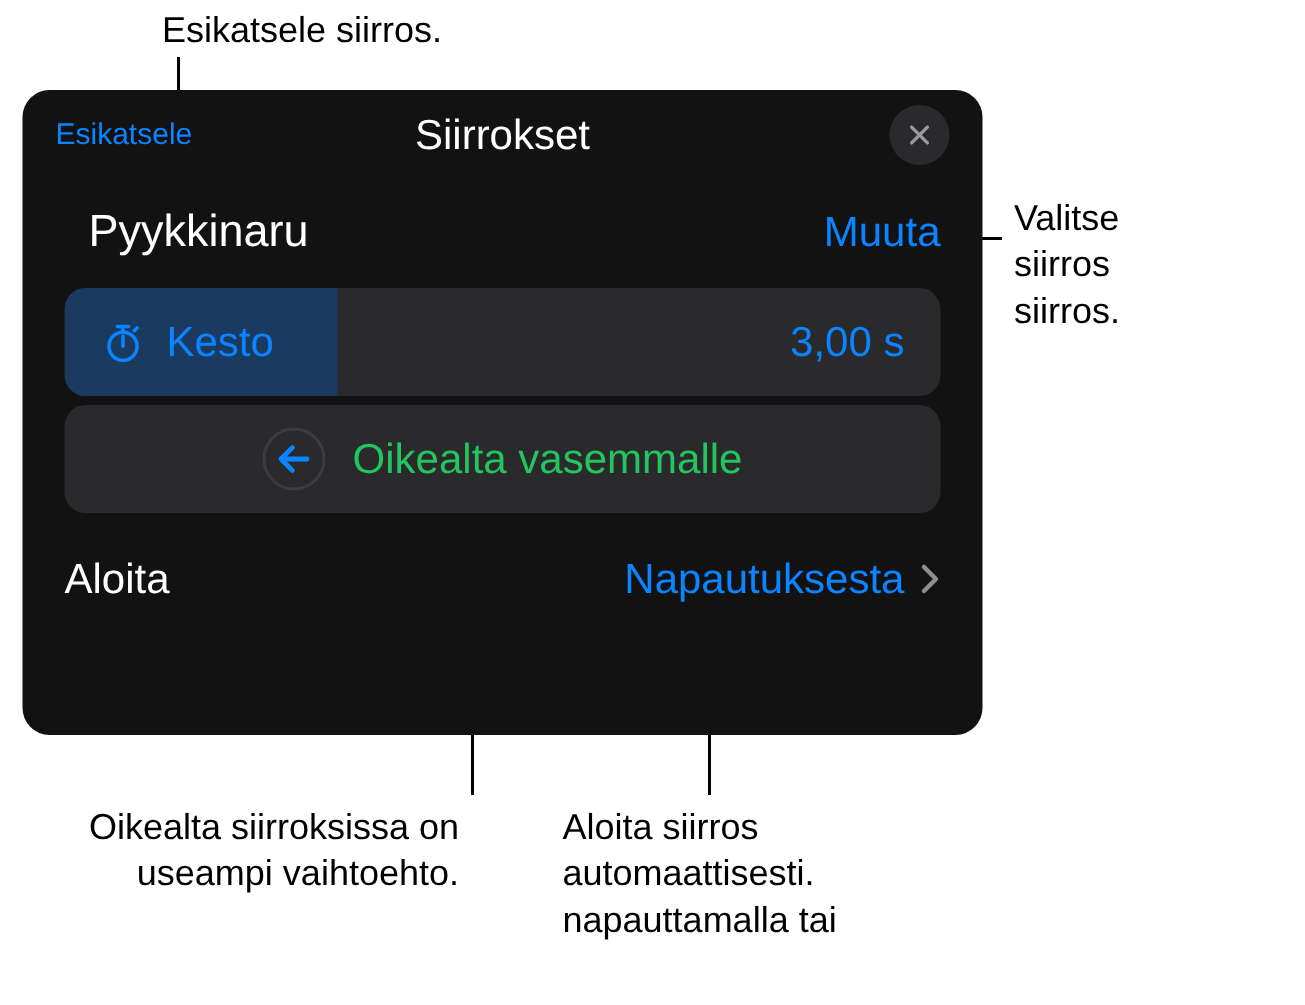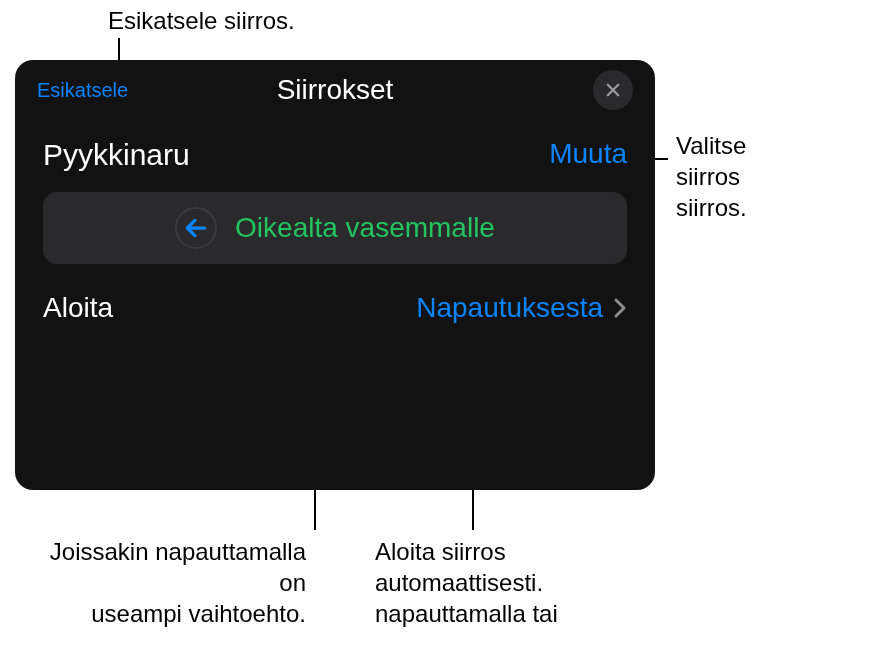--- a/index.html
+++ b/index.html
@@ -65,21 +65,22 @@
       display: flex;
       align-items: center;
       justify-content: center;
       cursor: pointer;
     }
     .header-close svg { width: 18px; height: 18px; }
 
     .section-row {
       display: flex;
       justify-content: space-between;
-      padding: 18px 28px 14px 28px;
+      align-items: center;
+      padding: 18px 28px 14px 44px;
     }
     .section-name {
       font-size: 30px;
       color: #fff;
     }
     .section-change {
       color: #0a84ff;
       font-size: 28px;
       cursor: pointer;
     }
@@ -171,21 +172,21 @@
 <div class="callout-line" style="left:118px; top:38px; width:2px; height:38px;"></div>
 
 <div class="callout" style="left:676px; top:130px;">
   <div>Valitse</div>
   <div>siirros</div>
   <div>siirros.</div>
 </div>
 <div class="callout-line" style="left:638px; top:158px; width:30px; height:2px;"></div>
 
 <div class="callout" style="left:20px; top:536px; text-align:right; width:286px;">
-  <div>Joissakin napauttamalla on</div>
+  <div>Oikealta siirroksissa on</div>
   <div>useampi vaihtoehto.</div>
 </div>
 <div class="callout-line" style="left:314px; top:380px; width:2px; height:150px;"></div>
 
 <div class="callout" style="left:375px; top:536px;">
   <div>Aloita siirros</div>
   <div>automaattisesti.</div>
   <div>napauttamalla tai</div>
 </div>
 <div class="callout-line" style="left:472px; top:460px; width:2px; height:70px;"></div>
@@ -200,20 +201,34 @@
         <path d="M5 5 L19 19 M19 5 L5 19" stroke="#9a9a9e" stroke-width="3" stroke-linecap="round" fill="none"></path>
       </svg>
     </div>
   </div>
 
   <div class="section-row">
     <div class="section-name">Pyykkinaru</div>
     <div class="section-change">Muuta</div>
   </div>
 
+  <div class="item-box kesto-box">
+    <div class="highlight"></div>
+    <div class="kesto-left">
+      <svg class="stopwatch-icon" viewBox="0 0 32 32">
+        <circle cx="16" cy="19" r="10" stroke="#0a84ff" stroke-width="2.5" fill="none"></circle>
+        <line x1="16" y1="19" x2="16" y2="12" stroke="#0a84ff" stroke-width="2.5" stroke-linecap="round"></line>
+        <line x1="12" y1="5" x2="20" y2="5" stroke="#0a84ff" stroke-width="2.5" stroke-linecap="round"></line>
+        <line x1="16" y1="5" x2="16" y2="9" stroke="#0a84ff" stroke-width="2.5" stroke-linecap="round"></line>
+        <line x1="24" y1="8" x2="26" y2="6" stroke="#0a84ff" stroke-width="2.5" stroke-linecap="round"></line>
+      </svg>
+      <div class="kesto-label">Kesto</div>
+    </div>
+    <div class="kesto-value">3,00 s</div>
+  </div>
 
   <div class="item-box direction-box">
     <div class="circle-arrow">
       <svg class="arrow-left-icon" viewBox="0 0 24 24">
         <line x1="20" y1="12" x2="5" y2="12" stroke="#0a84ff" stroke-width="3" stroke-linecap="round"></line>
         <polyline points="11,5 4,12 11,19" stroke="#0a84ff" stroke-width="3" stroke-linecap="round" stroke-linejoin="round" fill="none"></polyline>
       </svg>
     </div>
     <div class="direction-label">Oikealta vasemmalle</div>
   </div>

